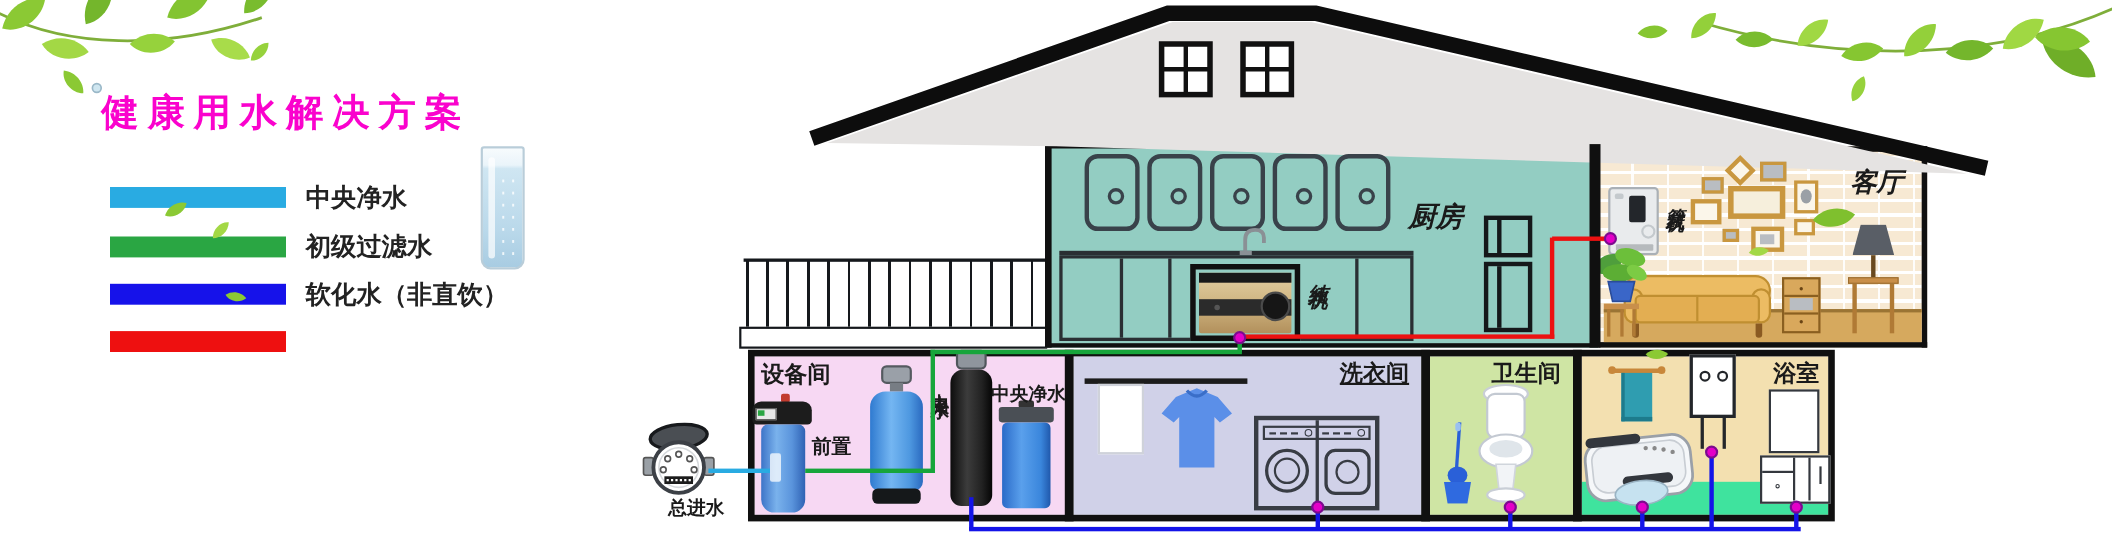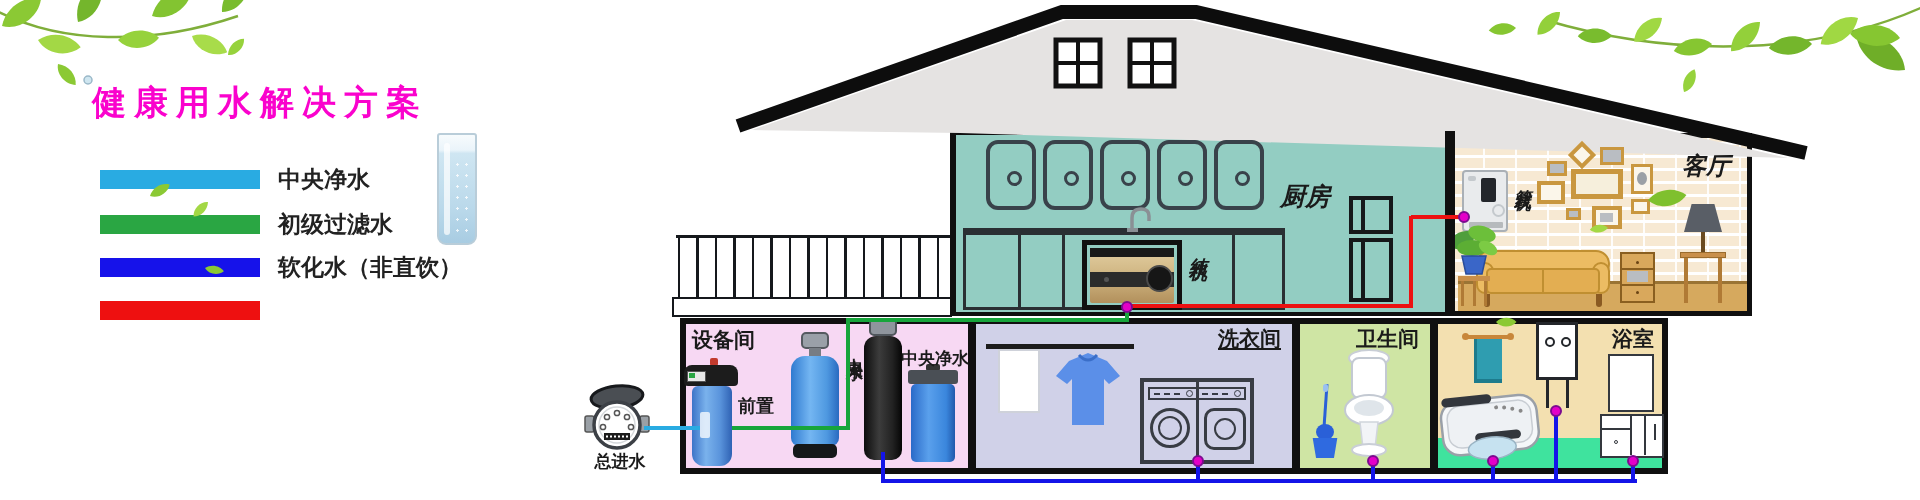--- a/index.html
+++ b/index.html
@@ -249,21 +249,21 @@
     <circle cx="34" cy="41" r="23" fill="#ffffff" stroke="#3c4046" stroke-width="3.5"></circle>
     <circle cx="34" cy="41" r="18" fill="none" stroke="#d5d8db" stroke-width="1.5"></circle>
     <circle cx="24" cy="33" r="2.6" fill="none" stroke="#555" stroke-width="1.5"></circle>
     <circle cx="34" cy="29" r="2.6" fill="none" stroke="#555" stroke-width="1.5"></circle>
     <circle cx="44" cy="33" r="2.6" fill="none" stroke="#555" stroke-width="1.5"></circle>
     <circle cx="20" cy="43" r="2.6" fill="none" stroke="#555" stroke-width="1.5"></circle>
     <circle cx="48" cy="43" r="2.6" fill="none" stroke="#555" stroke-width="1.5"></circle>
     <rect x="21" y="49" width="26" height="7" fill="#1c1c1c"></rect>
     <line x1="23" y1="52.5" x2="45" y2="52.5" stroke="#fff" stroke-width="2" stroke-dasharray="2 2"></line>
   </svg>
-  <div class="lbl" style="left:588px;top:450px;width:64px;text-align:center;font-size:17px;z-index:7;">总进水</div>
+  <div class="lbl" style="left:601px;top:450px;width:64px;text-align:center;font-size:17px;z-index:7;">总进水</div>
 
   <div class="lbl" style="left:1218px;top:325px;font-size:21px;z-index:7;text-decoration:underline;">洗衣间</div>
 
   <div class="fixt" style="left:986px;top:344px;width:148px;height:5px;background:#1c1c1c;z-index:4;"></div>
   <div class="fixt" style="left:998px;top:349px;width:42px;height:64px;background:#ffffff;border:2px solid #cfd2da;box-sizing:border-box;z-index:4;"></div>
   <svg class="fixt" style="left:1052px;top:349px;z-index:4;" width="72" height="80" viewBox="0 0 72 80">
     <path d="M36,4 L17,12 L4,27 L15,35 L20,30 V76 H52 V30 L57,35 L68,27 L55,12 L36,4 Z" fill="#5b8fe8"></path>
     <path d="M27,6 q9,10 18,0" fill="none" stroke="#3a6ec8" stroke-width="3"></path>
   </svg>
 

